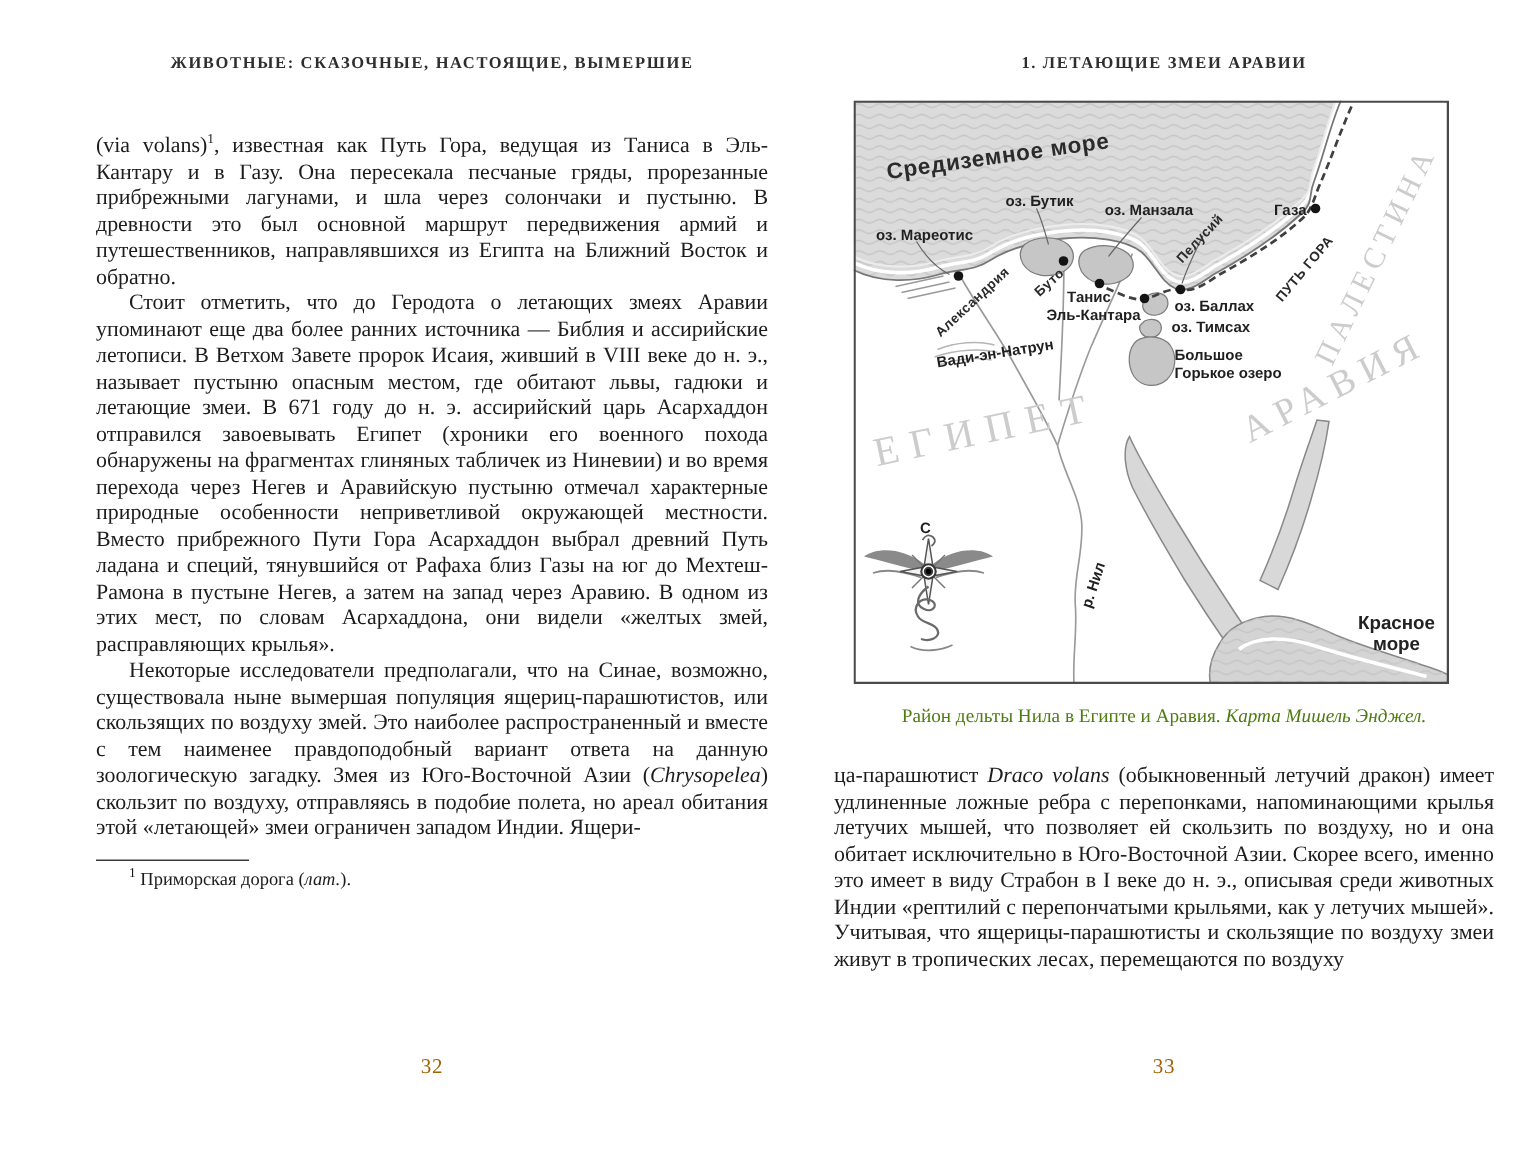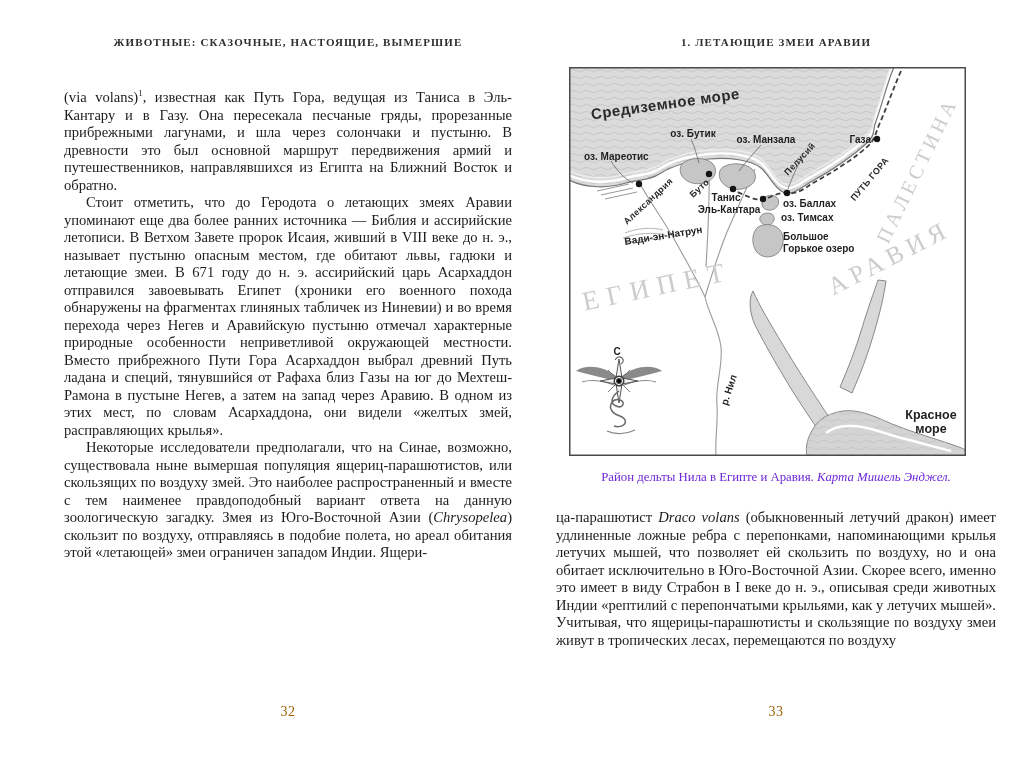--- a/index.html
+++ b/index.html
@@ -27,21 +27,21 @@
   .footnote { margin-top:11px; font-size:12.3px; line-height:15px; }
   .footnote-rule { width:102px; border:0; border-top:1px solid #3a3a3a; margin:0 0 5px 0; }
   .footnote-body { text-indent:22px; }
 
   .pagenum {
     position:absolute; top:668px; left:0; width:100%;
     text-align:center; font-size:14px; letter-spacing:0.5px; color:#a16207;
   }
 
   .map-figure { margin-top:18px; margin-left:13px; width:397px; height:389px; }
-  .map-caption { margin-top:14px; text-align:center; font-size:12.8px; color:#6d28d9; }
+  .map-caption { margin-top:14px; text-align:center; font-size:12.8px; color:#4d7c0f; }
   .right-body { margin-top:24px; font-size:14.6px; line-height:17.5px; text-align:justify; }
   .right-body p { margin:0; text-indent:0; }
 
   
   .m-lbl   { font-family:"Liberation Sans", sans-serif; font-size:10px; font-weight:bold; fill:#1f1f1f; }
   .m-lbl-sm{ font-family:"Liberation Sans", sans-serif; font-size:9px;  font-weight:bold; fill:#2a2a2a; letter-spacing:0.4px; }
   .m-sea   { font-family:"Liberation Sans", sans-serif; font-size:15px; font-weight:bold; fill:#2b2b2b; letter-spacing:0.5px; }
   .m-region{ font-family:"Liberation Serif", serif; fill:#cccccc; }
   .m-redsea{ font-family:"Liberation Sans", sans-serif; font-size:12.5px; font-weight:bold; fill:#222; }
 </style>
@@ -50,20 +50,24 @@
 
 <div class="page page-left">
   <div class="running-head">ЖИВОТНЫЕ: СКАЗОЧНЫЕ, НАСТОЯЩИЕ, ВЫМЕРШИЕ</div>
 
   <div class="body-text">
     <p class="no-indent"><span>(via volans)</span><sup>1</sup><span>, известная как Путь Гора, ведущая из Таниса в Эль-Кантару и в Газу. Она пересекала песчаные гряды, прорезанные прибрежными лагунами, и шла через солончаки и пустыню. В древности это был основной маршрут передвижения армий и путешественников, направлявшихся из Египта на Ближний Восток и обратно.</span></p>
     <p>Стоит отметить, что до Геродота о летающих змеях Аравии упоминают еще два более ранних источника — Библия и ассирийские летописи. В Ветхом Завете пророк Исаия, живший в VIII веке до н. э., называет пустыню опасным местом, где обитают львы, гадюки и летающие змеи. В 671 году до н. э. ассирийский царь Асархаддон отправился завоевывать Египет (хроники его военного похода обнаружены на фрагментах глиняных табличек из Ниневии) и во время перехода через Негев и Аравийскую пустыню отмечал характерные природные особенности неприветливой окружающей местности. Вместо прибрежного Пути Гора Асархаддон выбрал древний Путь ладана и специй, тянувшийся от Рафаха близ Газы на юг до Мехтеш-Рамона в пустыне Негев, а затем на запад через Аравию. В одном из этих мест, по словам Асархаддона, они видели «желтых змей, расправляющих крылья».</p>
     <p><span>Некоторые исследователи предполагали, что на Синае, возможно, существовала ныне вымершая популяция ящериц-парашютистов, или скользящих по воздуху змей. Это наиболее распространенный и вместе с тем наименее правдоподобный вариант ответа на данную зоологическую загадку. Змея из Юго-Восточной Азии (</span><i>Chrysopelea</i><span>) скользит по воздуху, отправляясь в подобие полета, но ареал обитания этой «летающей» змеи ограничен западом Индии. Ящери-</span></p>
   </div>
 
+  <div class="footnote">
+    <hr class="footnote-rule">
+    <div class="footnote-body"><sup>1</sup> <span>Приморская дорога (</span><i>лат.</i><span>).</span></div>
+  </div>
 
   <div class="pagenum">32</div>
 </div>
 
 <div class="page page-right">
   <div class="running-head">1. ЛЕТАЮЩИЕ ЗМЕИ АРАВИИ</div>
 
   <div class="map-figure">
     <svg width="397" height="389" viewBox="0 0 397 389">
       <defs>

